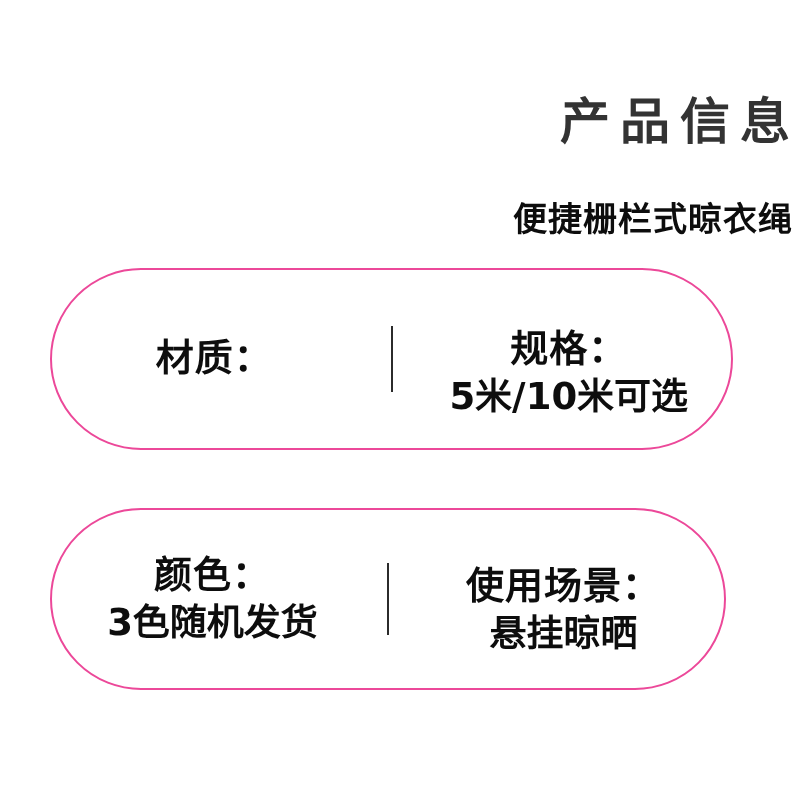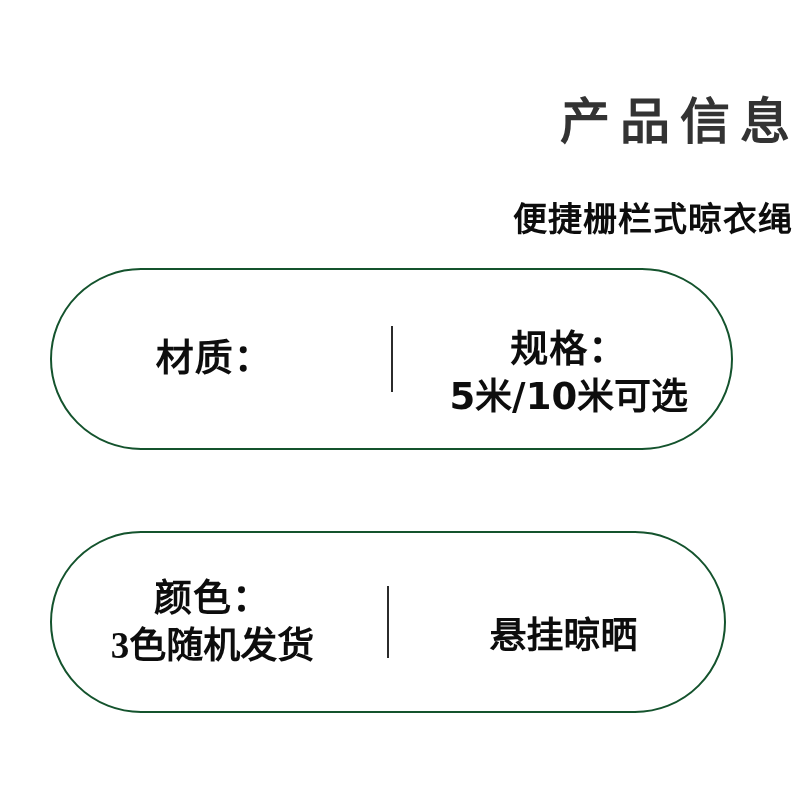--- a/index.html
+++ b/index.html
@@ -54,30 +54,30 @@
     white-space: nowrap;
   }
 
   
   .spec-card {
     position: absolute;
     left: 50px;
     width: 683px;
     height: 182px;
     box-sizing: border-box;
-    border: 2px solid #14532d;
+    border: 2px solid #ec4899;
     border-radius: 95px;
     background: #ffffff;
     display: flex;
     flex-direction: row;
     align-items: center;
   }
 
   #card-1 { top: 268px; }
-  #card-2 { top: 531px; width: 676px; font-family: Liberation Serif, serif; }
+  #card-2 { top: 508px; width: 676px; }
 
   .spec-half {
     flex: 1 1 50%;
     display: flex;
     flex-direction: column;
     align-items: center;
     justify-content: center;
     box-sizing: border-box;
     height: 100%;
   }
@@ -150,18 +150,19 @@
   <div class="spec-card" id="card-2">
 
     <div class="spec-half left">
       <div class="spec-label">颜色：</div>
       <div class="spec-value">3色随机发货</div>
     </div>
 
     <div class="spec-divider"></div>
 
     <div class="spec-half right triple">
+      <div class="spec-label">使用场景：</div>
       <div class="spec-value">悬挂晾晒</div>
     </div>
 
   </div>
 
 </div>
 
 </body></html>

